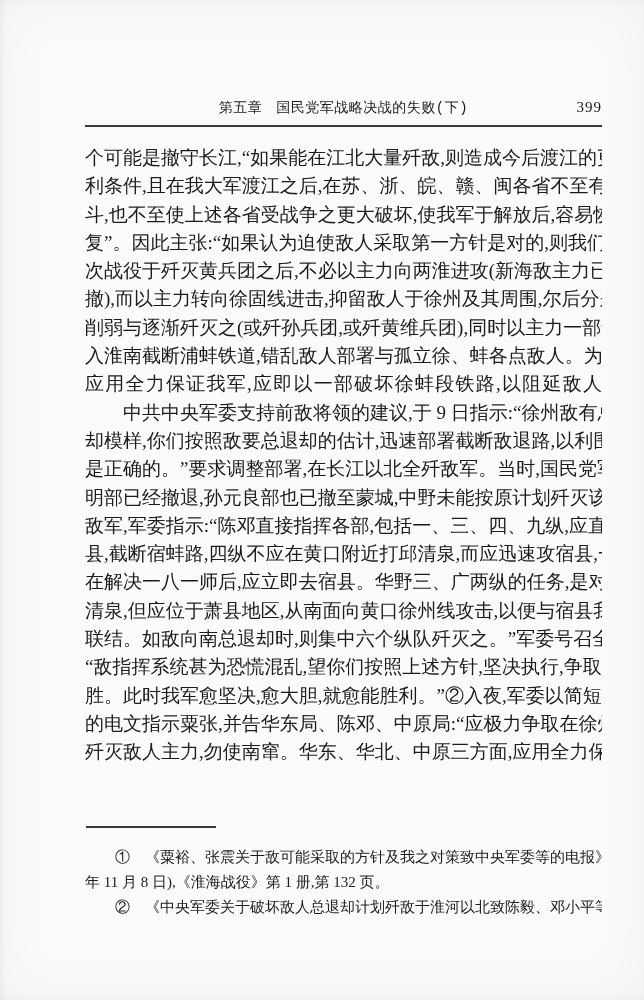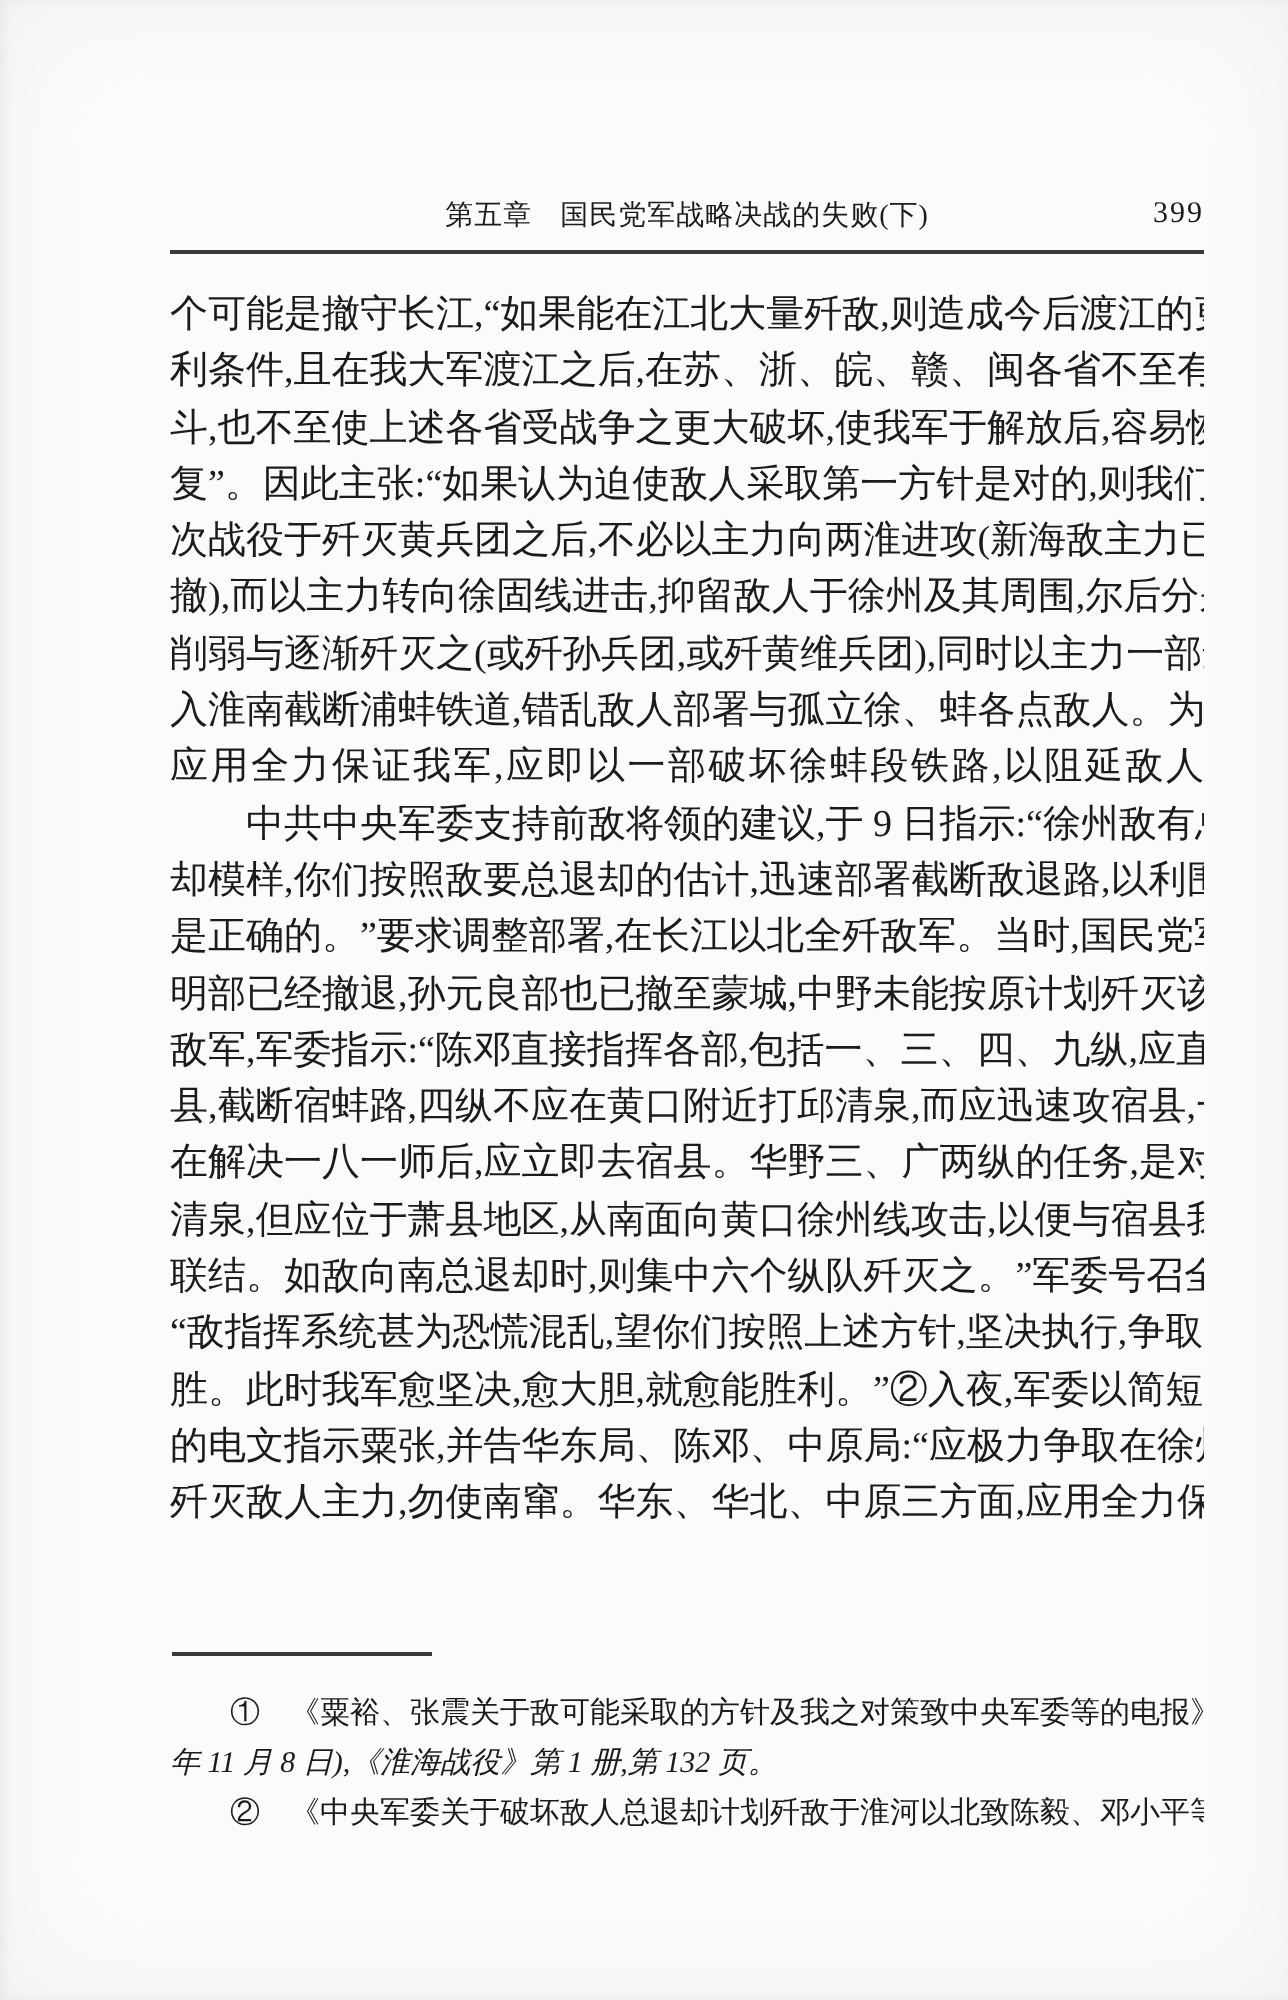--- a/index.html
+++ b/index.html
@@ -21,20 +21,21 @@
   
   .running-head {
     position: absolute;
     left: 85px;
     width: 517px;
     top: 99px;
     text-align: center;
     font-size: 14px;
     letter-spacing: 0.5px;
     white-space: nowrap;
+    font-family: Liberation Mono, monospace;
   }
   .running-head .chapter { margin-right: 1em; }
   .page-number {
     position: absolute;
     top: 99px;
     right: 42px;
     font-size: 15px;
     letter-spacing: 1px;
   }
   .header-rule {
@@ -80,21 +81,21 @@
     font-size: 15px;
     line-height: 25px;
   }
   .fn-line {
     text-align: justify;
     text-align-last: justify;
     white-space: nowrap;
     height: 25px;
     overflow: hidden;
   }
-  .fn-line.flush { text-align-last: left; font-style: italic; }
+  .fn-line.flush { text-align-last: left; }
   .fn-line.indent { text-indent: 2em; }
 </style>
 </head>
 <body>
 
 <div class="page" style="background: rgb(251, 251, 250); color: rgb(27, 27, 27);">
 
   <div class="running-head">
     <span class="chapter">第五章</span><span>国民党军战略决战的失败(下)</span>
   </div>

